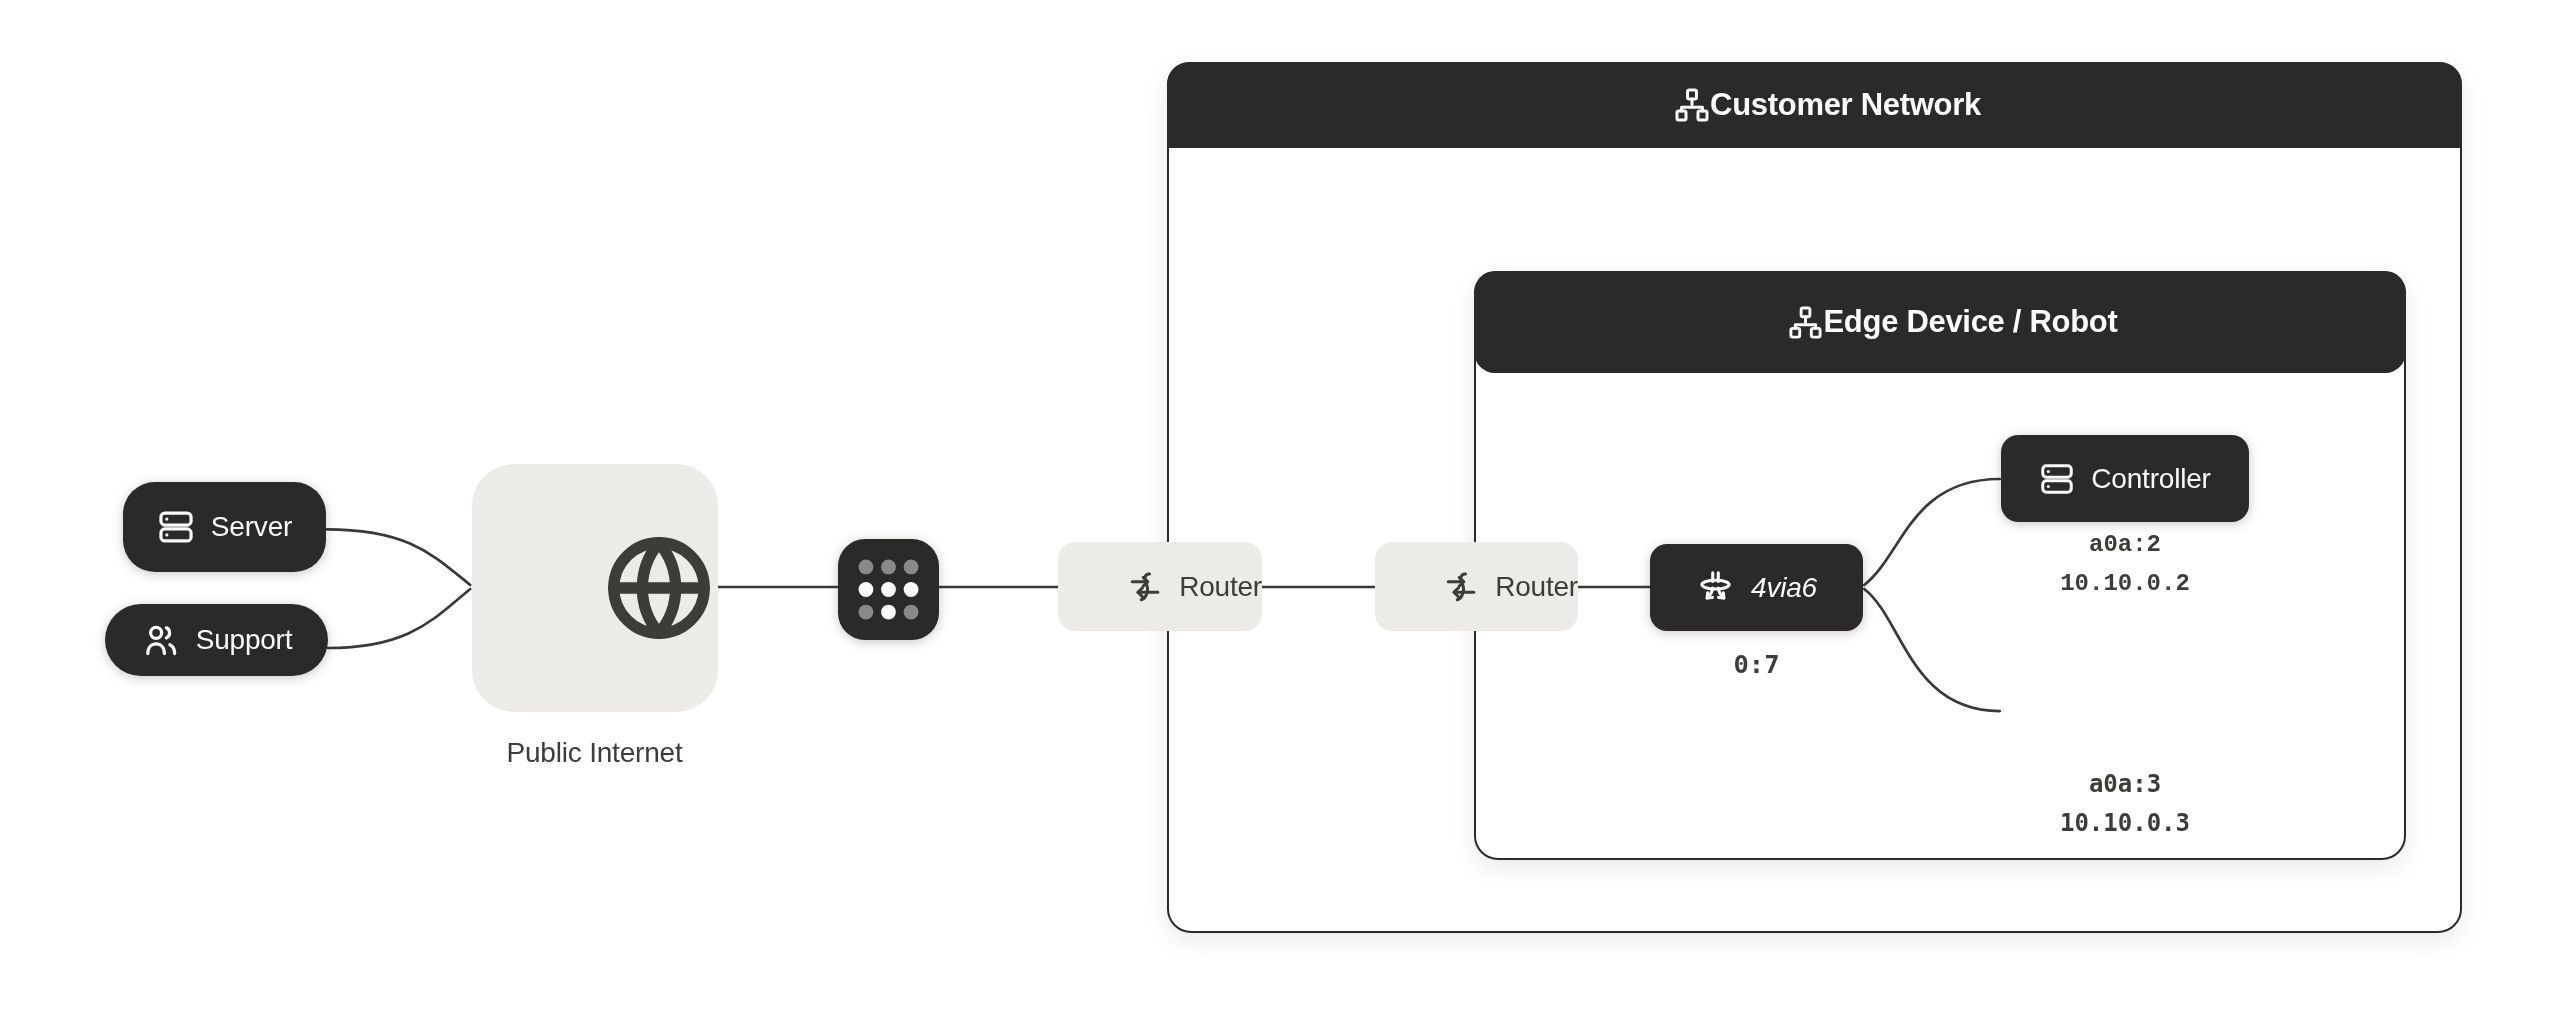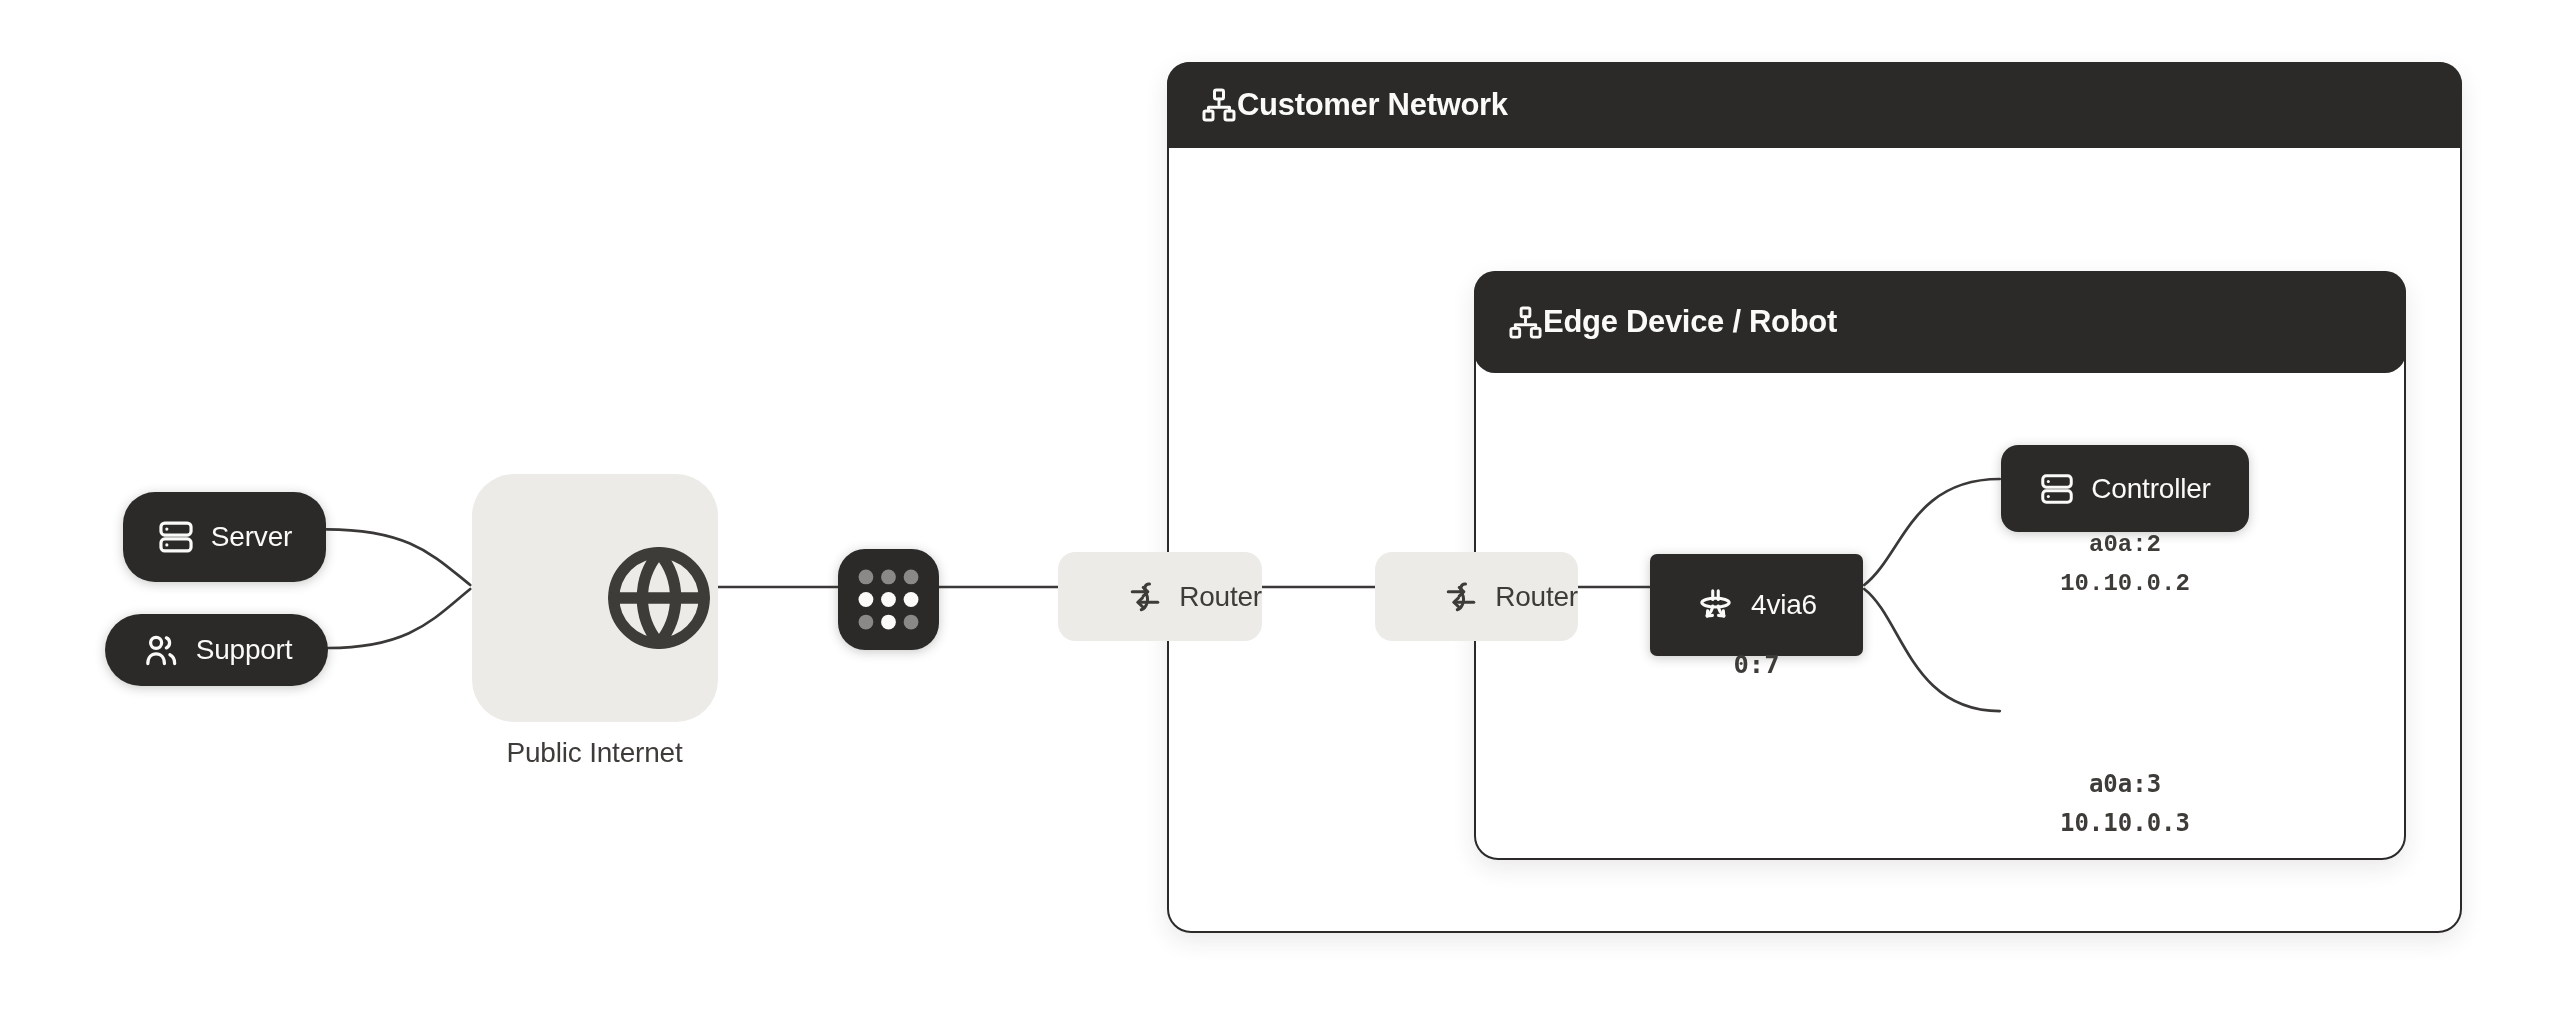--- a/index.html
+++ b/index.html
@@ -10,25 +10,25 @@
     --paper:#fafaf9;
   }
   html,body{margin:0;padding:0;background:#ffffff;}
   body{font-family:"Liberation Sans", sans-serif;}
   .stage{position:relative;width:2576px;height:1019px;background:#ffffff;overflow:hidden;}
 
   svg.edges{position:absolute;left:0;top:0;z-index:1;}
   svg.edges path{stroke:var(--line);stroke-width:4;fill:none;stroke-linecap:round;}
 
   .group{position:absolute;z-index:2;border:2px solid var(--dark);border-radius:24px;background:transparent;box-shadow:0 8px 23px rgba(40,38,35,.10);}
-  .group-header{position:absolute;left:-2px;top:-2px;right:-2px;height:86px;background:var(--dark);border-radius:22px 22px 0 0;display:flex;align-items:center;padding:0 8px 0 34px;box-sizing:border-box;}
+  .group-header{position:absolute;left:-2px;top:-2px;right:-2px;height:86px;background:var(--dark);border-radius:22px 22px 0 0;display:flex;align-items:center;padding:0 8px 0 34px;box-sizing:border-box;justify-content:center;}
   .group-title{color:var(--paper);font-size:31px;font-weight:600;letter-spacing:-0.3px;white-space:nowrap;}
   .group-header svg{flex:0 0 auto;stroke:var(--paper);fill:none;stroke-width:2;stroke-linecap:round;stroke-linejoin:round;}
 
-  .node{position:absolute;z-index:3;display:flex;align-items:center;justify-content:center;gap:16px;box-sizing:border-box;margin-top:10px;}
+  .node{position:absolute;z-index:3;display:flex;align-items:center;justify-content:center;gap:16px;box-sizing:border-box;}
   .node.dark{background:var(--dark);color:var(--paper);box-shadow:0 2px 10.7px rgba(40,38,35,.25);}
   .node.light{background:var(--light);color:var(--ink);justify-content:flex-end;}
   .node .lbl{font-size:28px;font-weight:500;letter-spacing:-0.2px;white-space:nowrap;}
   .node svg{flex:0 0 auto;fill:none;stroke-width:2;stroke-linecap:round;stroke-linejoin:round;}
   .node.dark svg{stroke:var(--paper);}
   .node.light svg{stroke:var(--ink);}
 
   .caption{position:absolute;z-index:3;color:var(--ink);font-size:28px;font-weight:500;text-align:center;letter-spacing:-0.2px;}
   .mono{position:absolute;z-index:3;color:var(--ink);font-family:"DejaVu Sans Mono", monospace;font-weight:bold;font-size:24px;text-align:center;line-height:39px;}
 
@@ -36,21 +36,21 @@
   .group.customer{left:1167px;top:62px;width:1291px;height:867px;}
   .group.edge{left:1474px;top:271px;width:928px;height:585px;}
   .group.edge .group-header{height:102px;border-radius:21px;}
 
   .node.server{left:123px;top:482px;width:203px;height:90px;border-radius:32px;}
   .node.support{left:105px;top:604px;width:223px;height:72px;border-radius:44px;}
   .node.internet{left:472px;top:464px;width:246px;height:248px;border-radius:42px;}
   .node.tailscale{left:838px;top:539px;width:101px;height:101px;border-radius:27px;}
   .node.router1{left:1058px;top:542px;width:204px;height:89px;border-radius:17.4px;}
   .node.router2{left:1375px;top:542px;width:203px;height:89px;border-radius:17.4px;}
-  .node.via{left:1650px;top:544px;width:213px;height:102px;border-radius:7px;}
+  .node.via{left:1650px;top:544px;width:213px;height:87px;border-radius:17px;font-style:italic;}
   .node.controller{left:2001px;top:435px;width:248px;height:87px;border-radius:17.4px;}
   .node.camera{left:2001px;top:667px;width:248px;height:89px;border-radius:17.4px;}
 
   .caption.internet-caption{left:427px;top:737px;width:335px;}
   .mono.via-port{left:1656px;top:645px;width:201px;font-size:25.5px;}
   .mono.controller-addrs{left:1991px;top:525px;width:268px;font-family:Liberation Mono, monospace;}
   .mono.camera-addrs{left:1991px;top:765px;width:268px;}
 </style>
 </head>
 <body>

